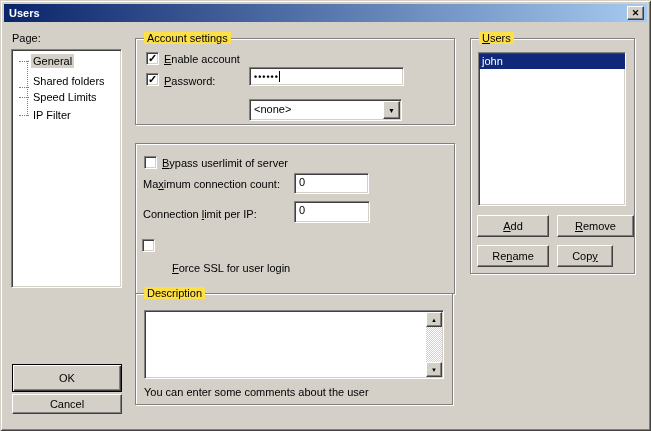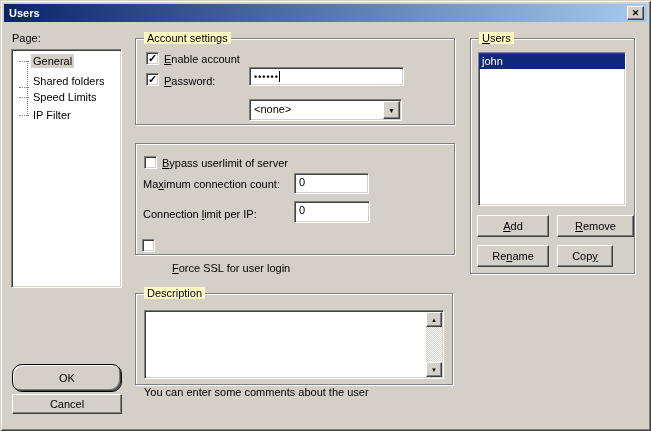--- a/index.html
+++ b/index.html
@@ -48,21 +48,21 @@
   }
 
   
   .groupbox {
     position:absolute;
     border:1px solid #808080;
     box-shadow: 1px 1px 0 #FFFFFF, inset 1px 1px 0 #FFFFFF;
   }
   .group-title {
     position:absolute; top:-7px; left:8px;
-    background:#fef9c3; padding:0 3px; white-space:nowrap;
+    background:#fde047; padding:0 3px; white-space:nowrap;
   }
 
   
   .btn {
     position:absolute;
     background:#D4D0C8;
     border:1px solid; border-color:#FFFFFF #404040 #404040 #FFFFFF;
     box-shadow: inset -1px -1px 0 #808080;
     display:flex; align-items:center; justify-content:center;
     white-space:nowrap;
@@ -204,36 +204,36 @@
 
 
     <div class="combo sunken" style="left:113px; top:60px; width:153px; height:22px;padding-left:20px;">
       <span class="combo-text">&lt;none&gt;</span>
       <span class="combo-btn">
         <span>▼</span>
       </span>
     </div>
   </div>
 
-  <div class="groupbox" style="left:135px; top:143px; width:320px; height:112px;">
+  <div class="groupbox" style="left:135px; top:143px; width:320px; height:151px;">
 
     <span class="checkbox" style="left:8px; top:12px;"></span>
     <span class="label" style="left:26px; top:13px;"><span class="ac">B</span><span>ypass userlimit of server</span></span>
 
     <span class="label" style="left:7px; top:34px;"><span>Ma</span><span class="ac">x</span><span>imum connection count:</span></span>
     <div class="field sunken" style="left:158px; top:29px; width:75px; height:21px;"><span>0</span></div>
 
     <span class="label" style="left:7px; top:64px;"><span>Connection </span><span class="ac">l</span><span>imit per IP:</span></span>
     <div class="field sunken" style="left:158px; top:57px; width:76px; height:22px;"><span>0</span></div>
 
     <span class="checkbox" style="left:6px; top:95px;"></span>
     <span class="label" style="left:36px; top:96px;margin-top:22px;"><span class="ac">F</span><span>orce SSL for user login</span></span>
   </div>
 
-  <div class="groupbox" style="left:135px; top:293px; width:318px; height:92px;">
+  <div class="groupbox" style="left:135px; top:293px; width:318px; height:112px;">
     <span class="group-title">Description</span>
 
     <div class="textarea sunken" style="left:8px; top:16px; width:300px; height:69px;">
       <div class="ta-content"></div>
       <div class="vscroll">
         <div class="scroll-btn up">
           <span>▲</span>
         </div>
         <div class="scroll-track"></div>
         <div class="scroll-btn down">
@@ -259,20 +259,20 @@
       <span><span class="ac">R</span><span>emove</span></span>
     </div>
     <div class="btn" style="left:6px; top:206px; width:72px; height:22px;">
       <span><span>Re</span><span class="ac">n</span><span>ame</span></span>
     </div>
     <div class="btn" style="left:86px; top:206px; width:56px; height:22px;">
       <span><span>Cop</span><span class="ac">y</span><span></span></span>
     </div>
   </div>
 
-  <div class="btn default" style="left:12px; top:364px; width:110px; height:28px;border-radius:10px;">
+  <div class="btn default" style="left:12px; top:364px; width:110px; height:28px;">
     <span>OK</span>
   </div>
   <div class="btn" style="left:12px; top:394px; width:110px; height:20px;">
     <span>Cancel</span>
   </div>
 
 </div>
 
 </body></html>

